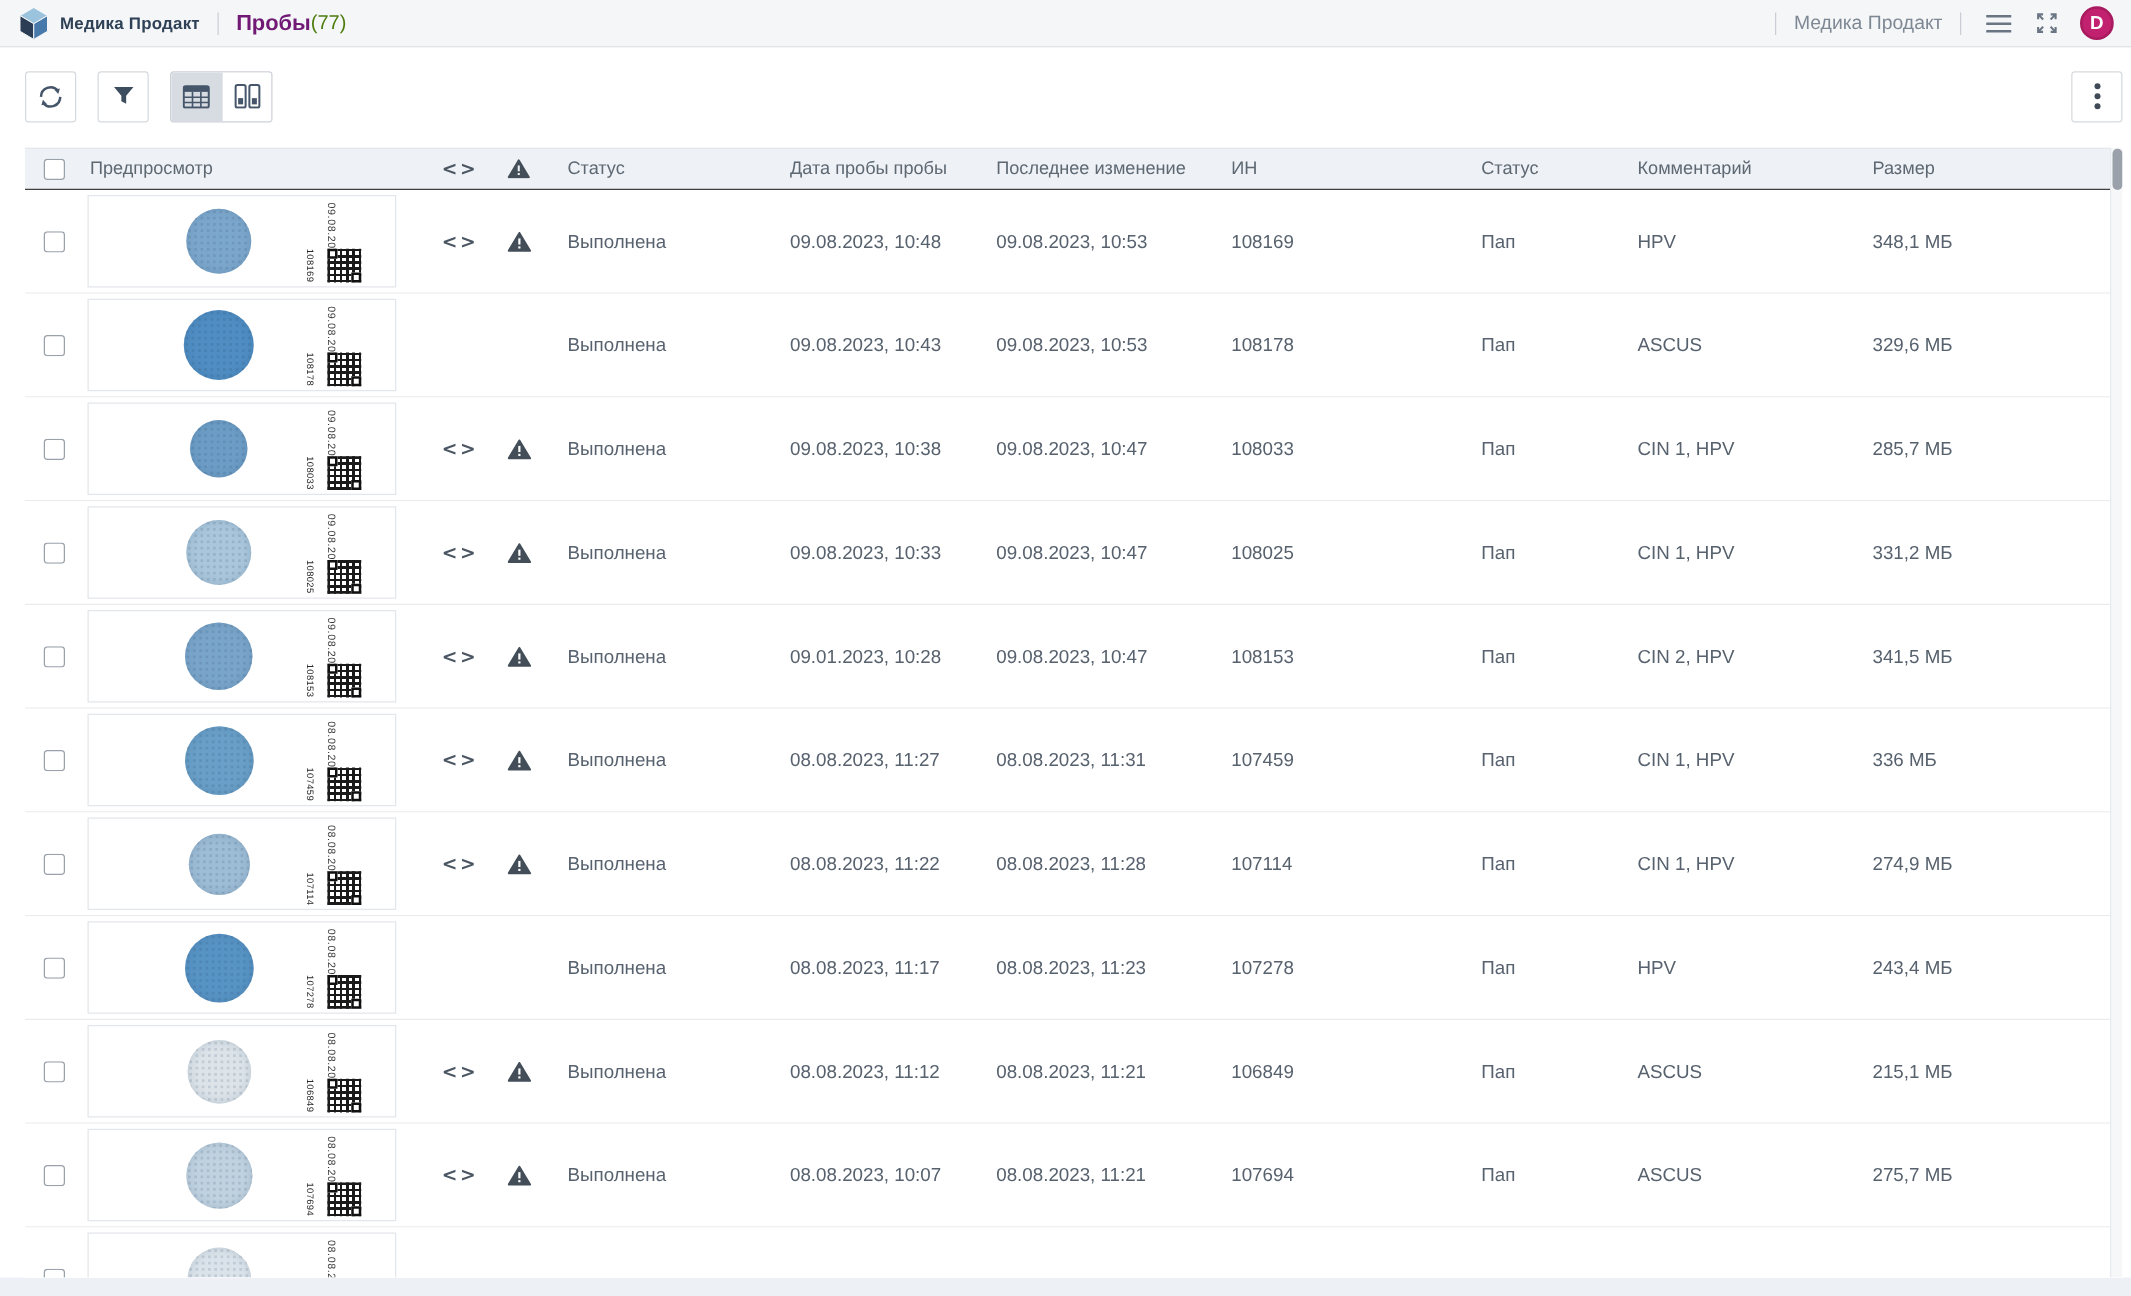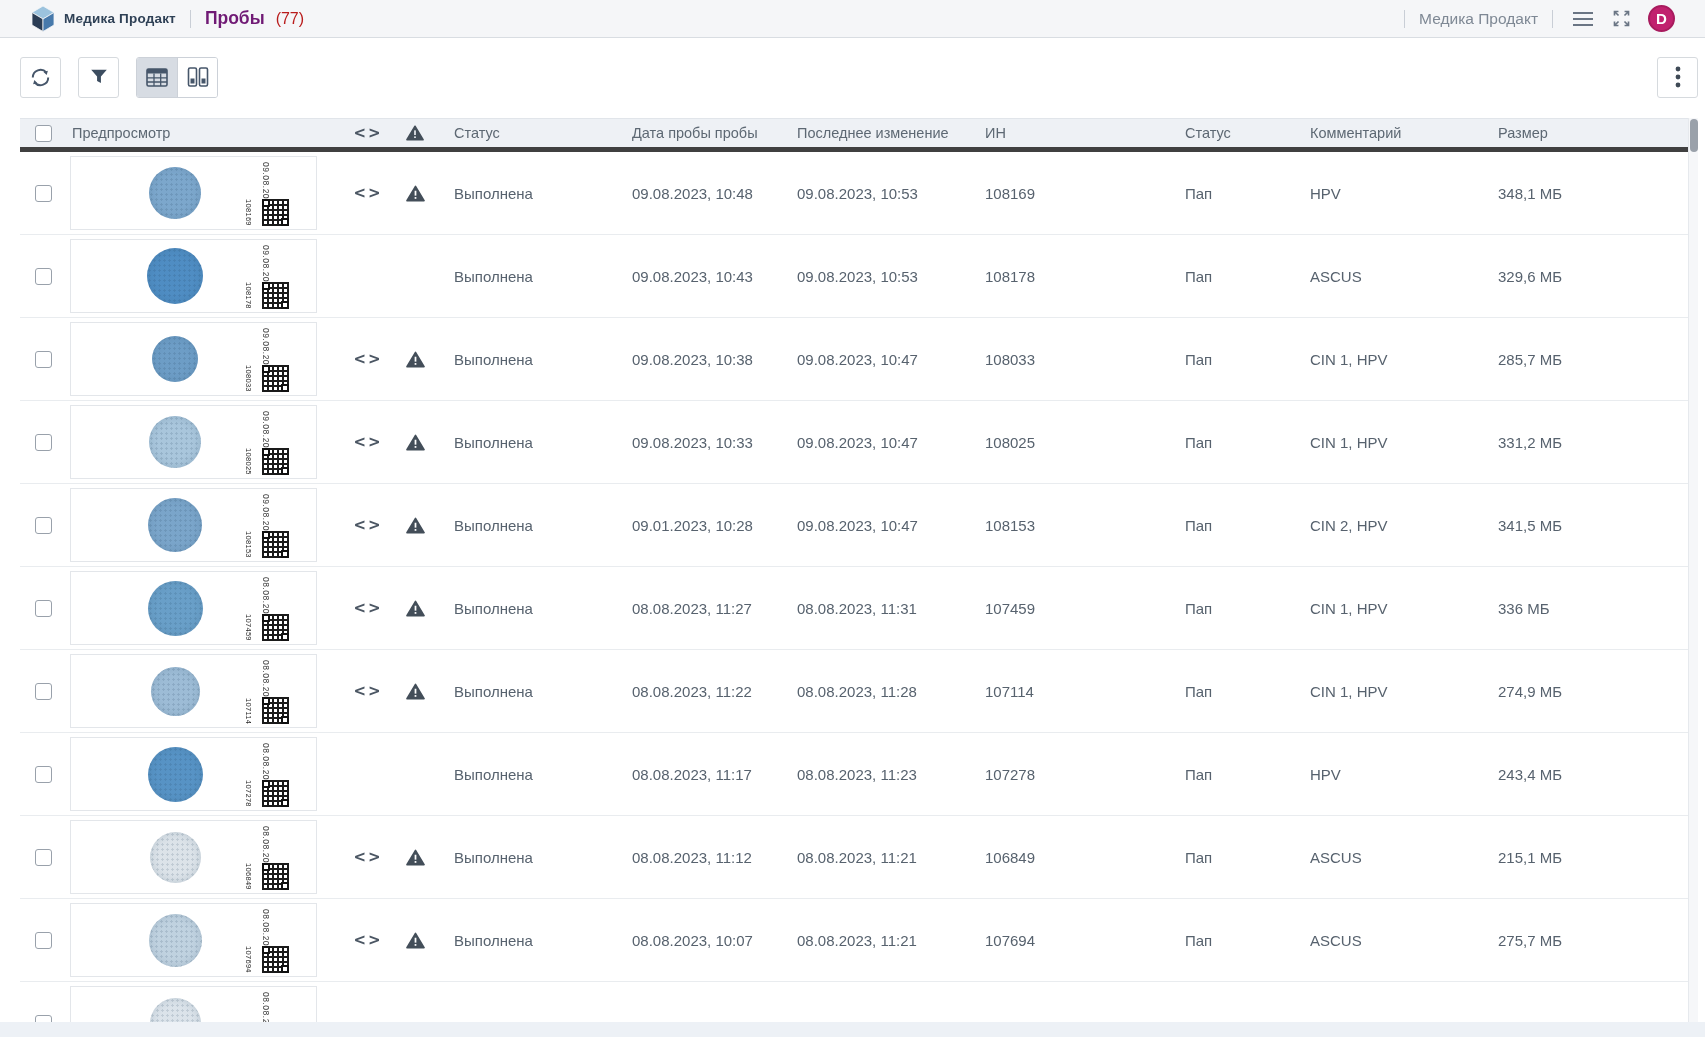--- a/index.html
+++ b/index.html
@@ -6,28 +6,28 @@
   html,body { width:1705px; height:1037px; }
   .app {
     position:relative; width:1705px; height:1037px; overflow:hidden;
     background:#edf1f6; font-family:"Liberation Sans","DejaVu Sans",sans-serif;
     color:#57626e;
   }
   
   .topbar {
     position:absolute; top:0; left:0; right:0; height:38px;
     background:#f5f6f8; border-bottom:1px solid #d9dde2;
-    display:flex; align-items:center; padding:0 30px;
+    display:flex; align-items:center; padding:0 14px;
   }
   .topbar .left, .topbar .right { display:flex; align-items:center; }
   .topbar .right { margin-left:auto; }
   .brand { font-size:13.5px; font-weight:bold; color:#2f4156; margin-left:8px; letter-spacing:.2px; }
   .sep { width:1px; height:18px; background:#c9ced6; margin:0 14px; }
   .page-title { font-size:17.5px; font-weight:bold; color:#701a75; }
-  .page-count { font-size:16px; color:#b91c1c; margin-left:11px; font-weight:normal; }
+  .page-count { font-size:16px; color:#4d7c0f; margin-left:0; font-weight:normal; }
   .account-name { font-size:15.5px; color:#7e8894; }
   .icon-btn { background:none; border:none; cursor:pointer; display:flex; align-items:center; justify-content:center; padding:4px; }
   .avatar {
     width:27px; height:27px; border-radius:50%; color:#fff; font-weight:bold;
     font-size:15px; display:flex; align-items:center; justify-content:center;
     border:2px solid #a81b5e; cursor:pointer; line-height:1;
   }
   
   .main { position:absolute; top:38px; left:0; right:0; height:984px; background:#fff; }
   
@@ -38,21 +38,21 @@
   }
   .toggle-group { display:flex; border:1px solid #ccd1d8; border-radius:3px; overflow:hidden; height:41px; }
   .toggle-btn { width:40px; height:39px; background:#fff; border:none; display:flex; align-items:center; justify-content:center; cursor:pointer; }
   .toggle-btn.active { background:#d7dce3; }
   .toggle-btn + .toggle-btn { border-left:1px solid #ccd1d8; }
   .more-btn { margin-left:auto; margin-right:0; }
   
   .grid { position:absolute; left:20px; top:80px; width:1678px; height:904px; overflow:hidden; background:#fff; }
   .gcols { display:grid; grid-template-columns:46px 280px 44px 50px 178px 165px 188px 200px 125px 188px 204px; }
   .thead {
-    height:34px; background:#eef1f5; border-top:1px solid #e1e5ea; border-bottom:5px solid #404040;
+    height:34px; background:#eef1f5; border-top:1px solid #e1e5ea; border-bottom:1px solid #404040;
     align-items:center; font-size:14.5px; color:#5d6873; width:1668px;
   }
   .thead .hcell { padding-left:14px; cursor:pointer; white-space:nowrap; overflow:hidden; }
   .thead .hc-center { padding-left:0; display:flex; justify-content:center; }
   .thead .hc-preview { padding-left:6px; }
   .tbody { position:absolute; top:34px; left:0; width:1668px; height:870px; overflow:hidden; }
   .row { height:83px; border-bottom:1px solid #e9ecef; align-items:center; width:1668px; background:#fff; }
   .cell { font-size:15px; color:#57626e; padding-left:14px; white-space:nowrap; overflow:hidden; }
   .c-center { padding-left:0; display:flex; justify-content:center; align-items:center; }
   .c-prev { padding-left:0; height:100%; display:flex; align-items:center; }

